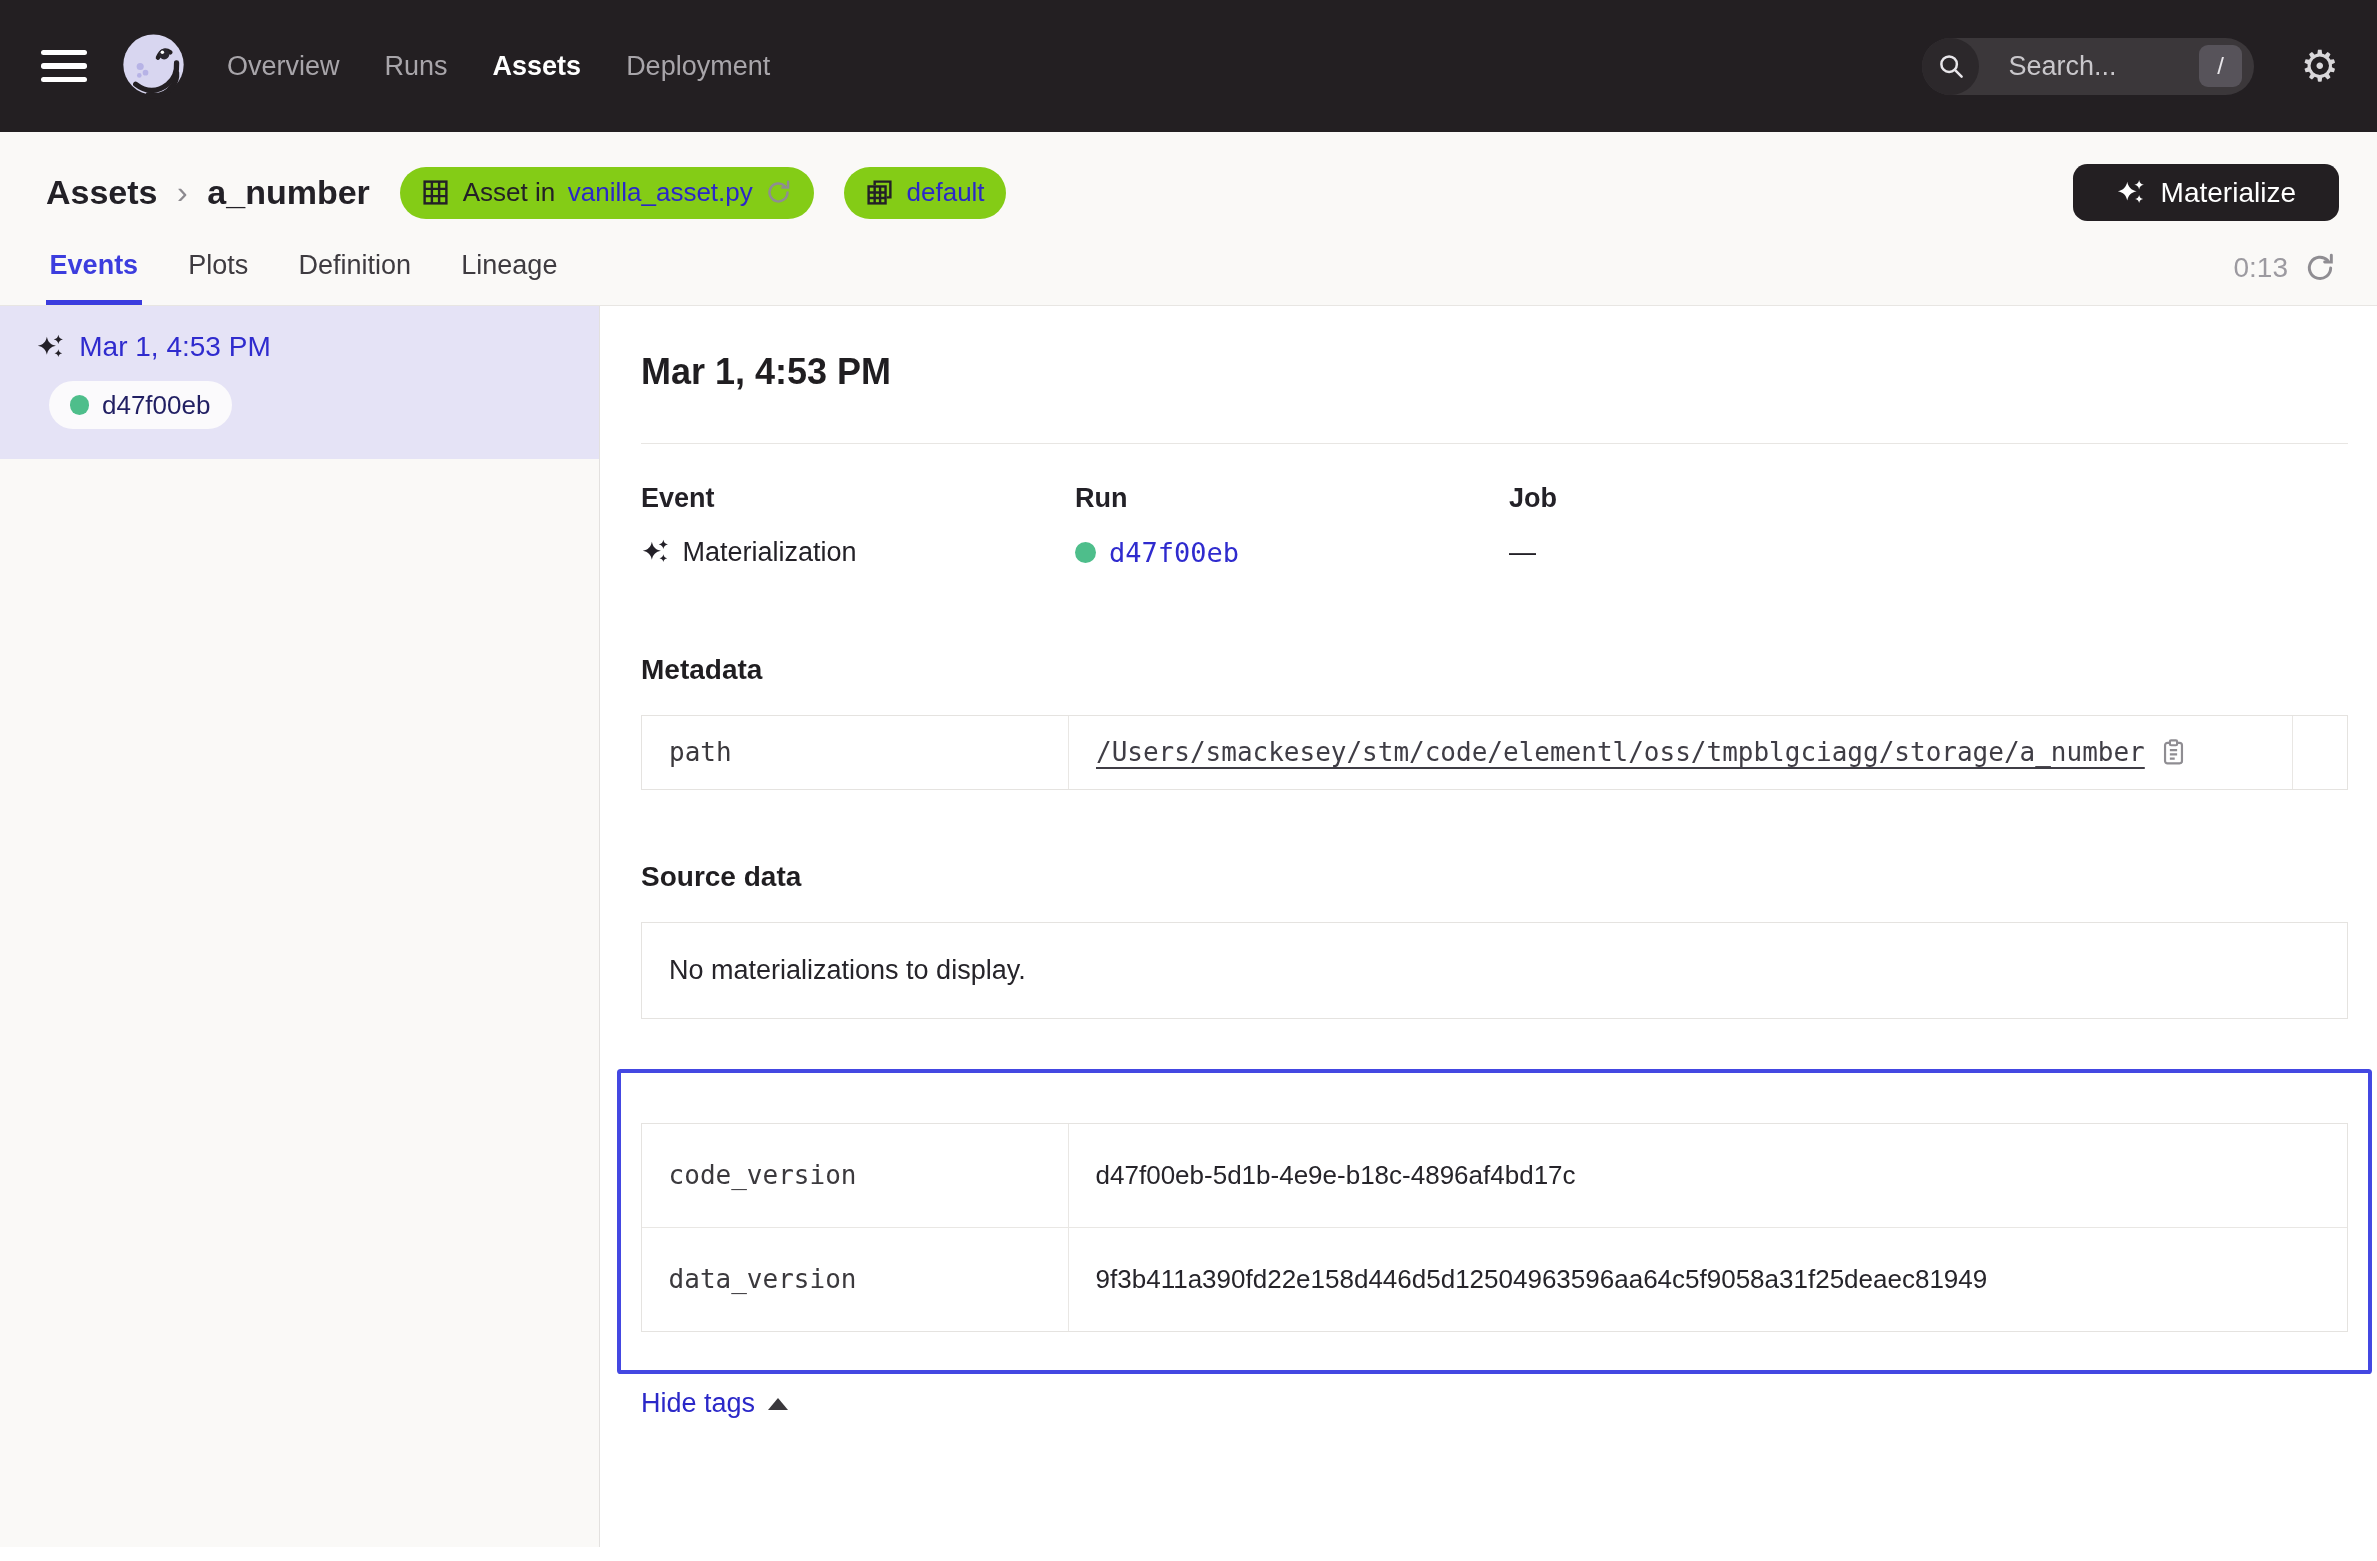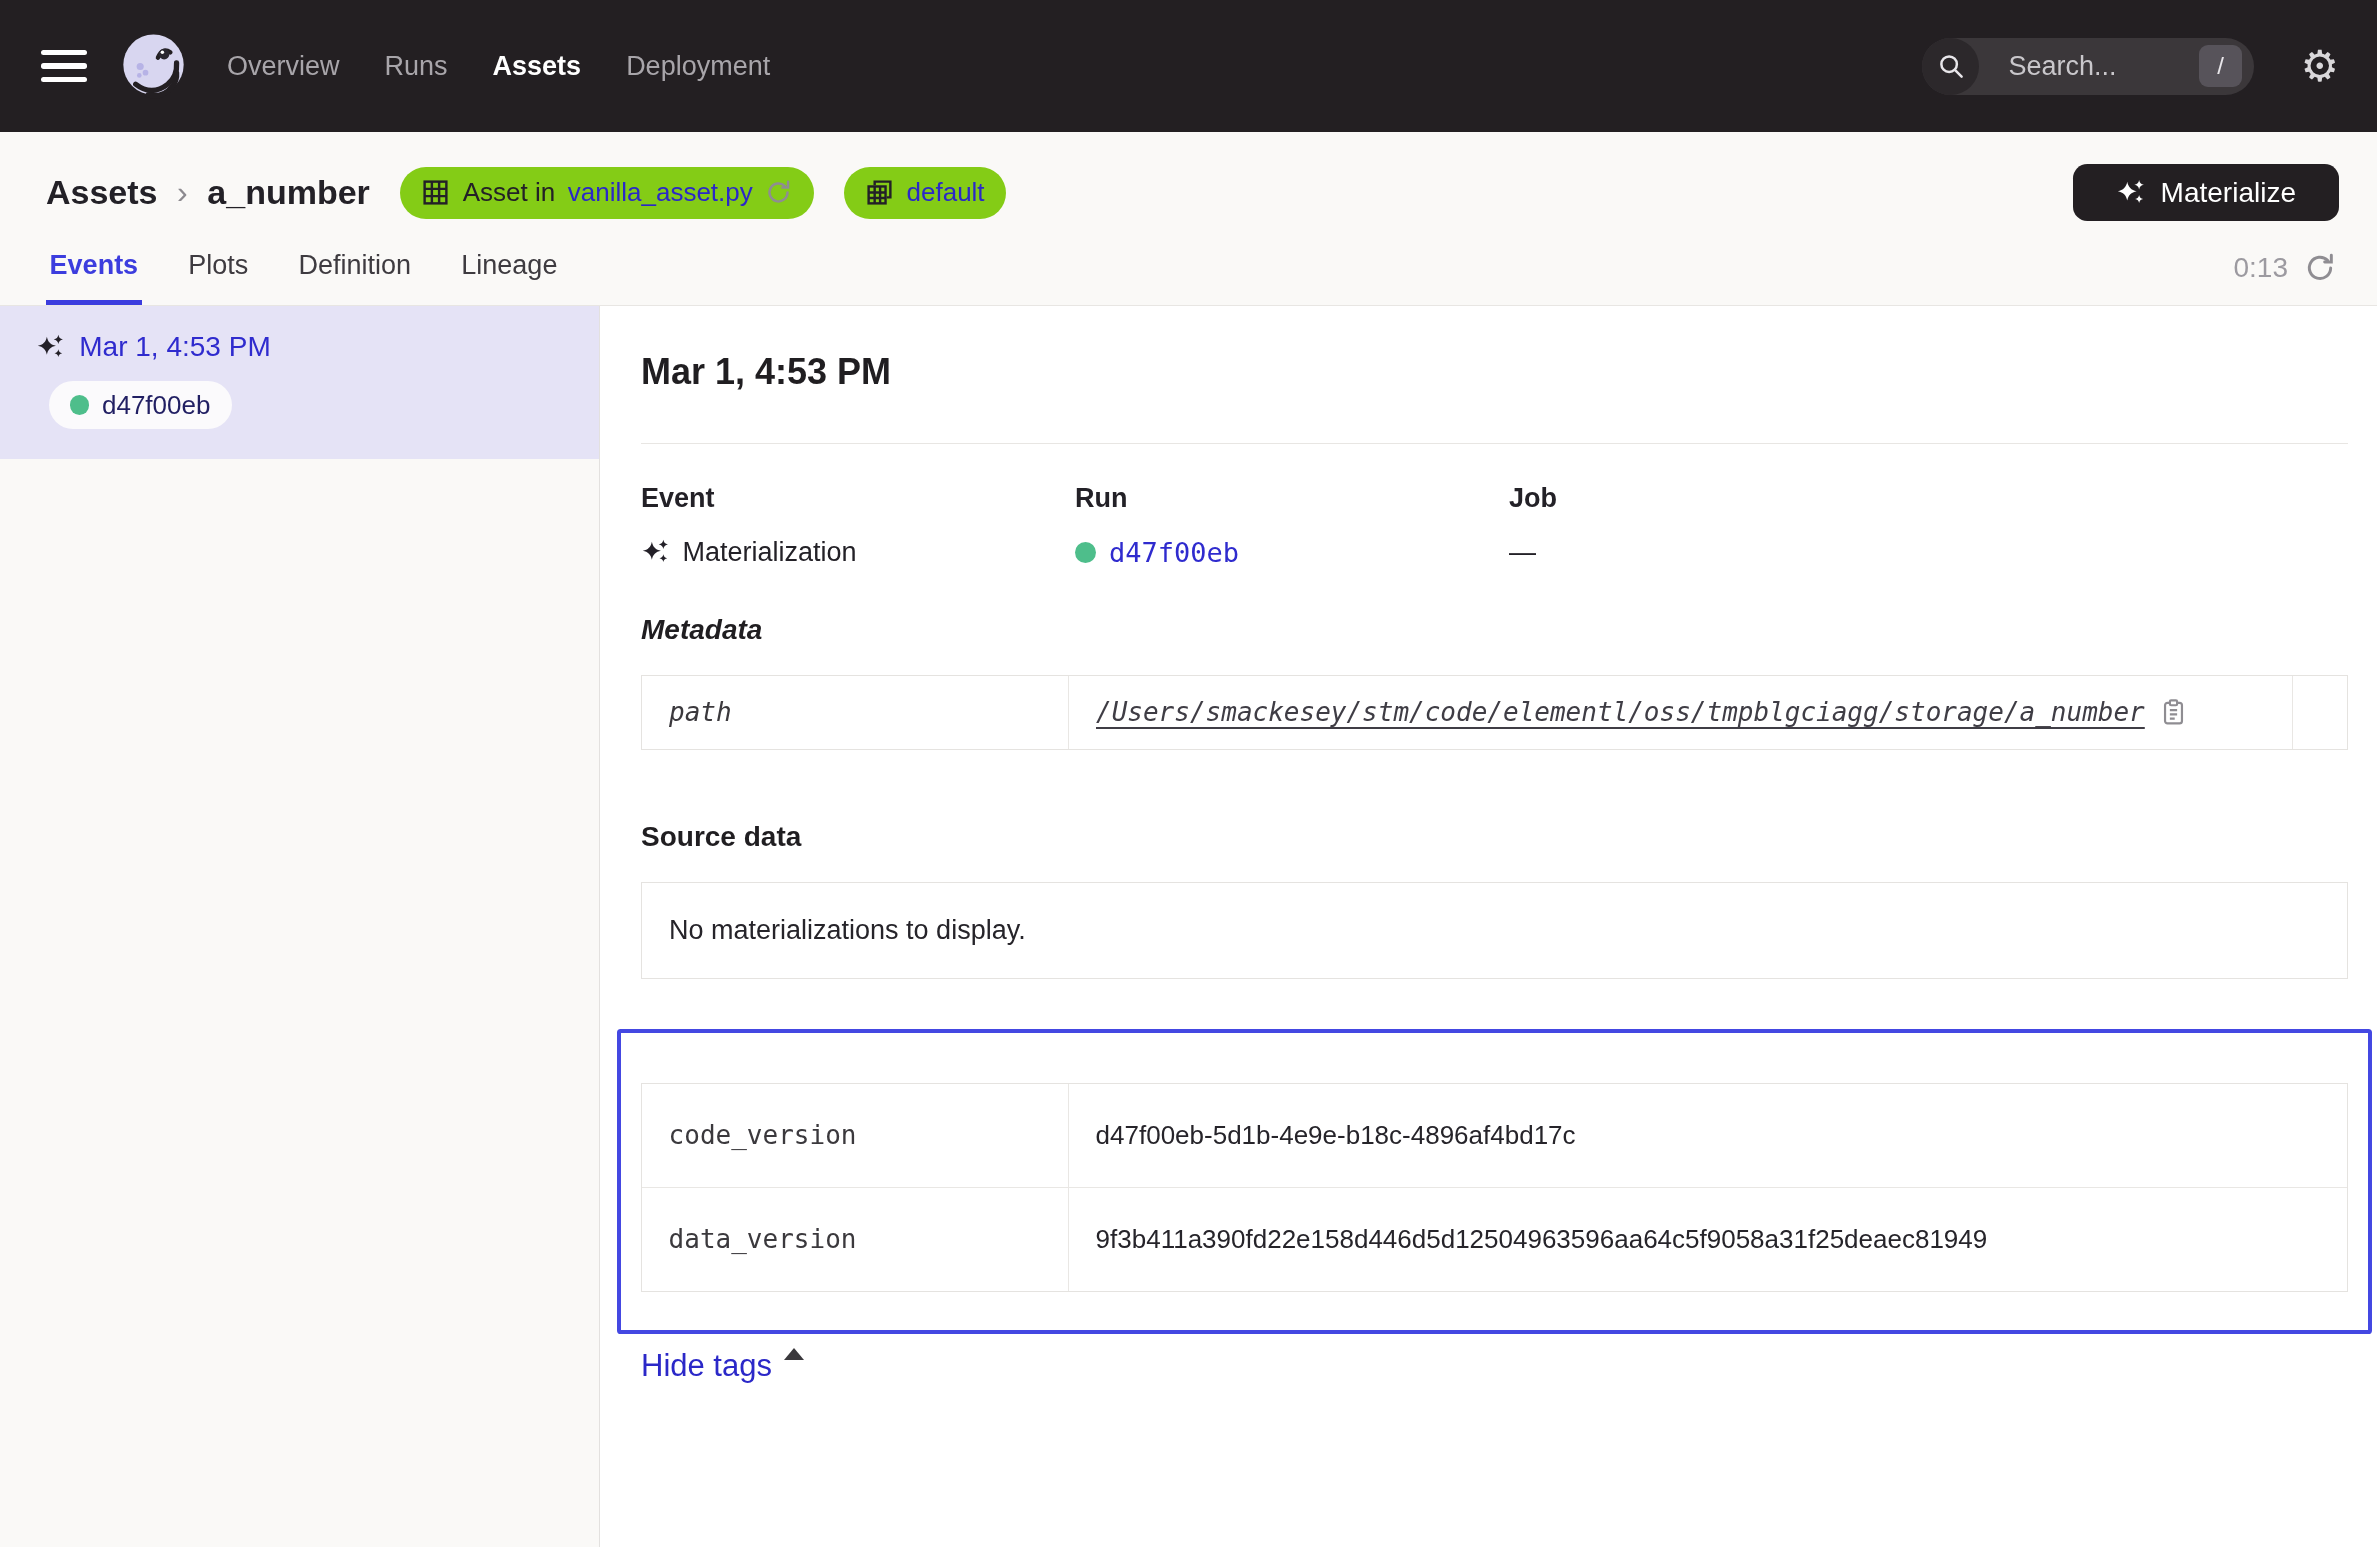--- a/index.html
+++ b/index.html
@@ -62,39 +62,39 @@
 
   .summary { display:grid; grid-template-columns:434px 434px 1fr; margin-top:39px; }
   .sum-label { font-size:27px; font-weight:700; color:#232127; margin-bottom:23px; }
   .sum-val { display:flex; align-items:center; gap:12.5px; font-size:27px; color:#232127; }
   .sum-val .sparkle { color:#232028; }
   .sum-val .dot { width:21.4px; height:21.4px; border-radius:50%; background:#4EBE8B; }
   .run-link { font-size:27px; color:#2F2BCE; text-decoration:none; cursor:pointer; }
   .job-dash { color:#232127; }
 
   h2.section { font-size:28px; font-weight:700; color:#201E21; }
-  .metadata-section { margin-top:46px;font-style:italic; }
+  .metadata-section { margin-top:86px; }
   .kv-table { border:0.9px solid #E5E3E0; margin-top:29px; background:#fff; }
   .kv-row { display:flex; border-bottom:0.9px solid #E9E7E4; }
   .kv-row:last-child { border-bottom:none; }
   .kv-key { width:427px; flex:none; border-right:0.9px solid #E9E7E4; padding:21.4px 27px; font-size:26px; color:#3B393D; display:flex; align-items:center; }
   .kv-val { flex:1; padding:21.4px 27px; font-size:26px; color:#26242A; display:flex; align-items:center; gap:14.3px; }
   .kv-end { width:55px; flex:none; border-left:0.9px solid #E9E7E4; }
   .path-link { font-size:26px; color:#3F3D45; text-decoration:underline; text-underline-offset:6.3px; cursor:pointer; }
   .copy-icon { color:#8F8D92; cursor:pointer; display:flex; }
 
   .source-section { margin-top:71px; }
   .empty-box { border:0.9px solid #E5E3E0; margin-top:29px; padding:32px 27px; font-size:27px; color:#26242A; }
 
   .tags-wrap { margin-top:50px; border:4.5px solid #4448E2; border-radius:3.6px; padding:23px 19.6px 38px 19.6px; margin-left:-24px; margin-right:-24px; }
   .tags-wrap h2 { margin-left:4.5px; }
   .tags-wrap .kv-table { margin-top:27px; }
   .tags-wrap .kv-key { padding:36px 27px; }
   .tags-wrap .kv-val { padding:36px 27px; }
-  .hide-tags { display:inline-flex; align-items:flex-start; gap:12.5px; margin-top:14.3px; font-size:31px; color:#2B28C8; cursor:pointer; }
+  .hide-tags { display:inline-flex; align-items:center; gap:12.5px; margin-top:14.3px; font-size:27px; color:#2B28C8; cursor:pointer; }
   .tri-up { width:0; height:0; border-left:10.7px solid transparent; border-right:10.7px solid transparent; border-bottom:12.5px solid #3A383C; }
 
   svg { display:block; }
 </style>
 </head>
 <body>
 
 <div class="topnav">
   <div class="hamburger">
       <span></span>

